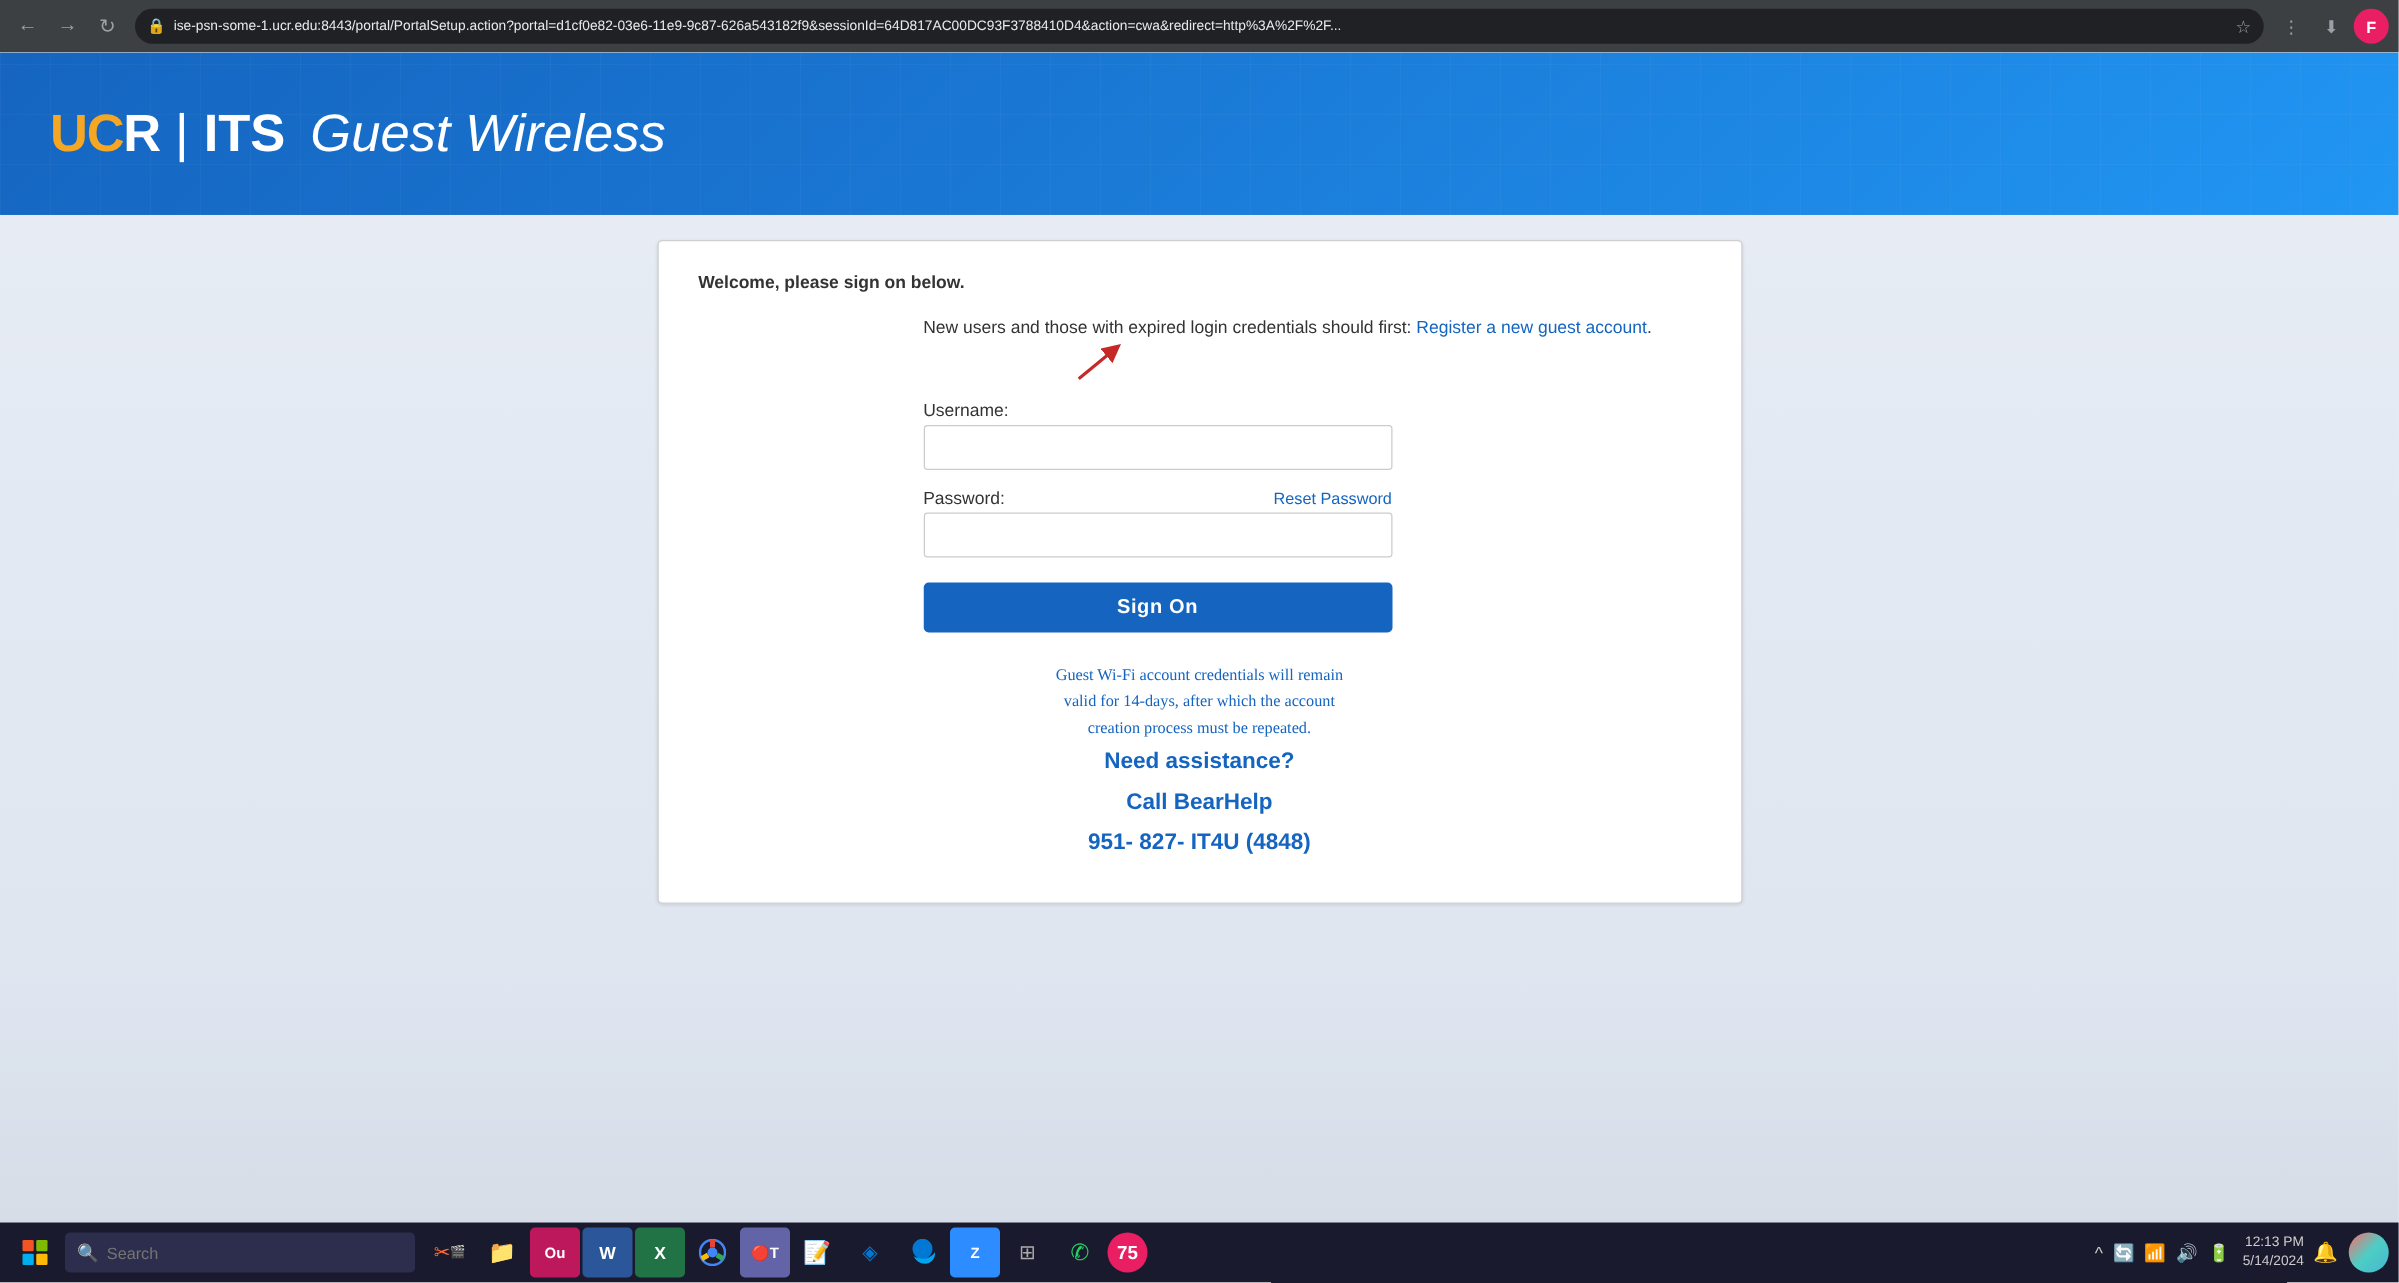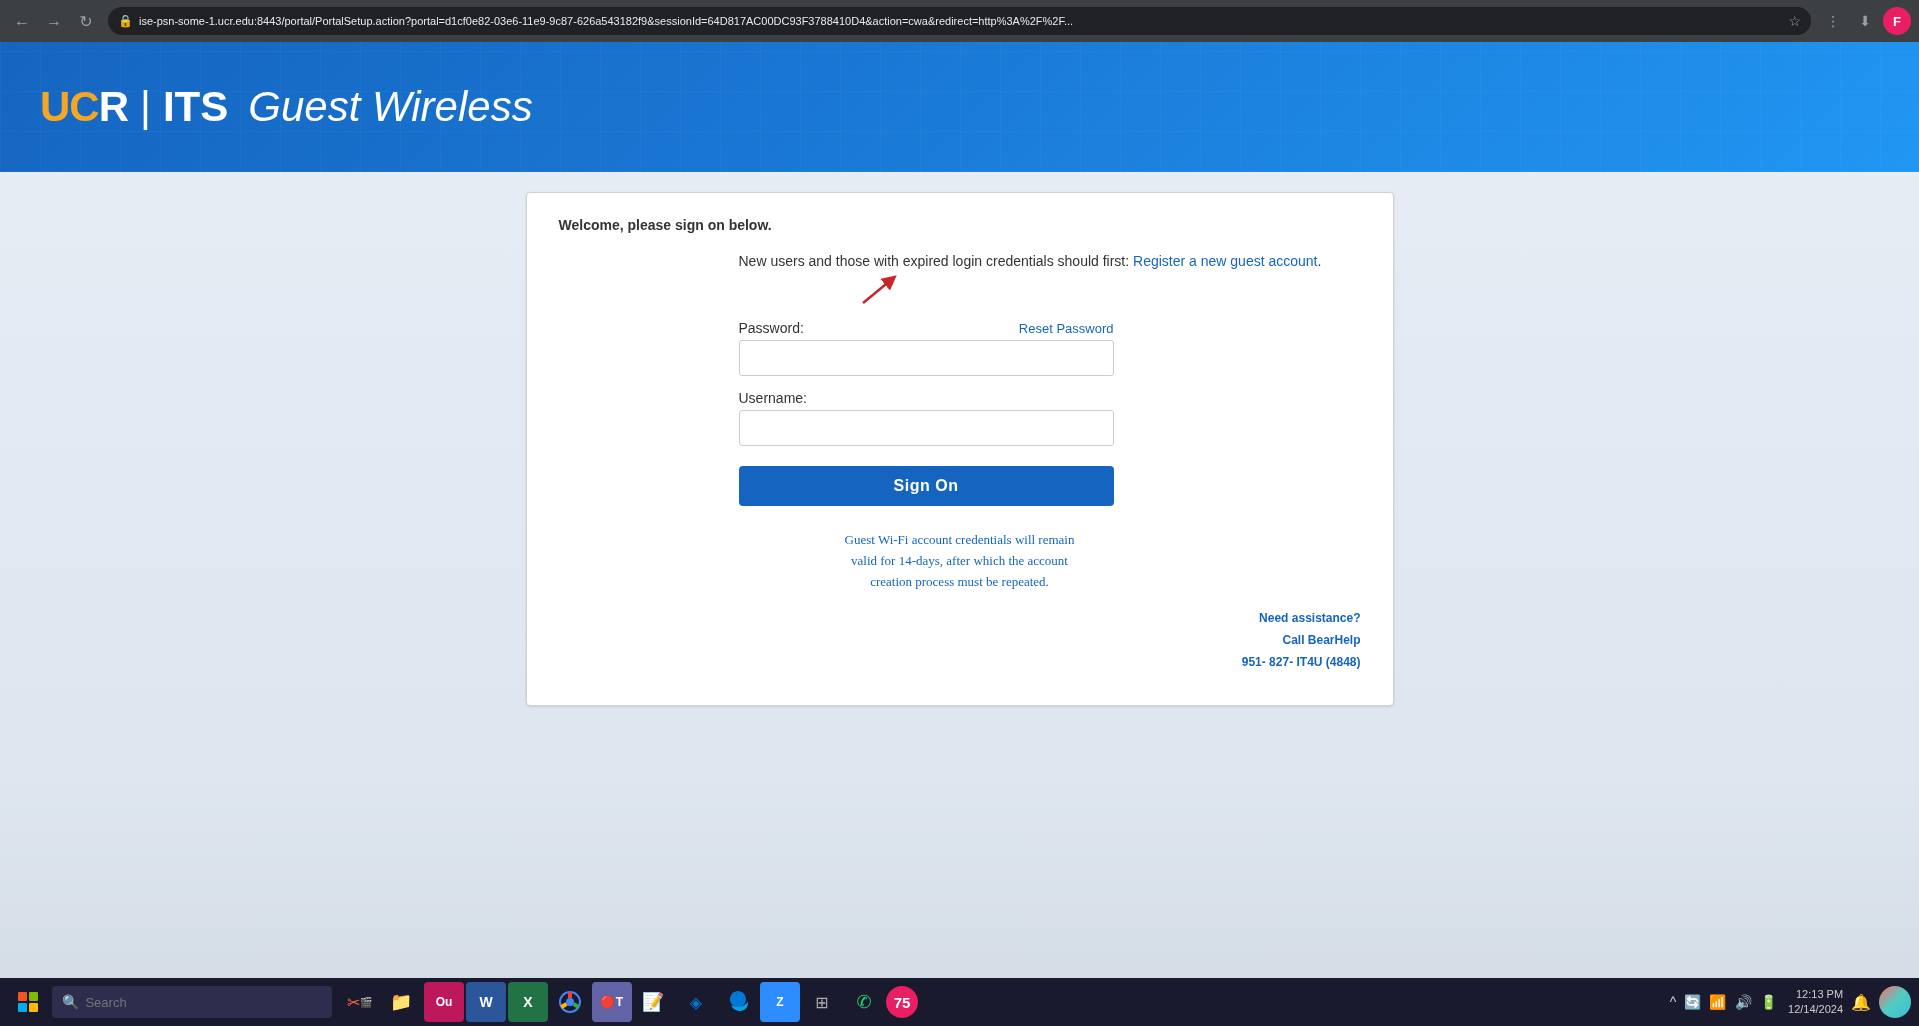--- a/index.html
+++ b/index.html
@@ -155,25 +155,24 @@
 
     .info-text {
       text-align: center;
       font-size: 13px;
       color: #1565c0;
       margin-top: 24px;
       line-height: 1.6;
       font-family: Liberation Serif, serif;
     }
     .help-text {
-      text-align: right;
-      font-size: 12px;
+      text-align: center;
+      font-size: 18px;
       font-weight: bold;
       color: #1565c0;
-      margin-top: 16px;
       line-height: 1.8;
     }
 
     
     .taskbar {
       position: absolute;
       bottom: 0; left: 0; right: 0;
       height: 48px;
       background: #1a1a2e;
       display: flex;
@@ -290,32 +289,32 @@
               <polygon points="0 0, 6 3, 0 6" fill="#c62828"></polygon>
             </marker>
           </defs>
           <line x1="4" y1="28" x2="32" y2="5" stroke="#c62828" stroke-width="2.5" marker-end="url(#arrowhead)"></line>
         </svg>
       </div>
 
       <div class="form-fields">
 
         <div class="field-group">
+          <div class="field-label-row">
+            <label class="field-label">Username:</label>
+          </div>
+          <input type="text" class="field-input" style="">
+        </div>
+
+        <div class="field-group">
           <div class="field-label-row" style="width:375px;">
             <label class="field-label">Password:</label>
             <a class="reset-link">Reset Password</a>
           </div>
           <input type="password" class="field-input" style="">
-        </div>
-
-        <div class="field-group">
-          <div class="field-label-row">
-            <label class="field-label">Username:</label>
-          </div>
-          <input type="text" class="field-input" style="">
         </div>
 
         <button class="sign-on-btn">Sign On</button>
       </div>
 
       <div class="info-text">
         <span>Guest Wi-Fi account credentials will remain</span><br>
         <span>valid for 14-days, after which the account</span><br>
         <span>creation process must be repeated.</span>
       </div>
@@ -383,18 +382,18 @@
   <div class="taskbar-right">
     <div class="tray-icons">
       <span class="tray-icon">^</span>
       <span class="tray-icon">🔄</span>
       <span class="tray-icon">📶</span>
       <span class="tray-icon">🔊</span>
       <span class="tray-icon">🔋</span>
     </div>
     <div class="clock">
       <div>12:13 PM</div>
-      <div>12/14/2024</div>
+      <div>5/14/2024</div>
     </div>
     <span class="notification-icon">🔔</span>
     <button class="color-btn"></button>
   </div>
 </div>
 
 </body></html>

